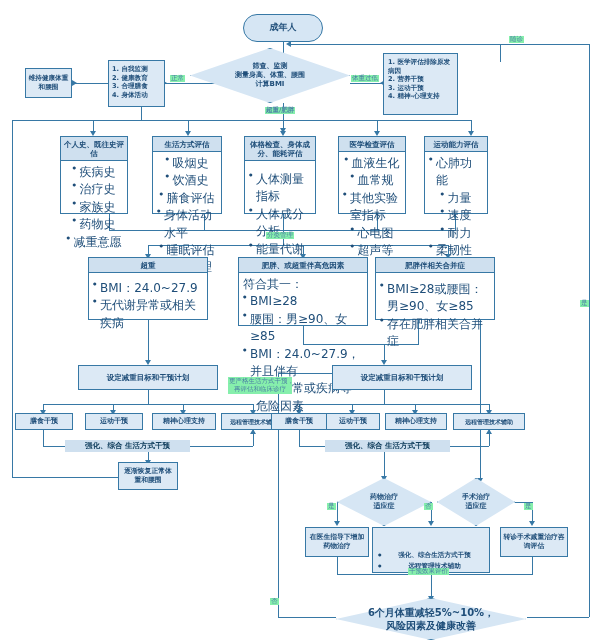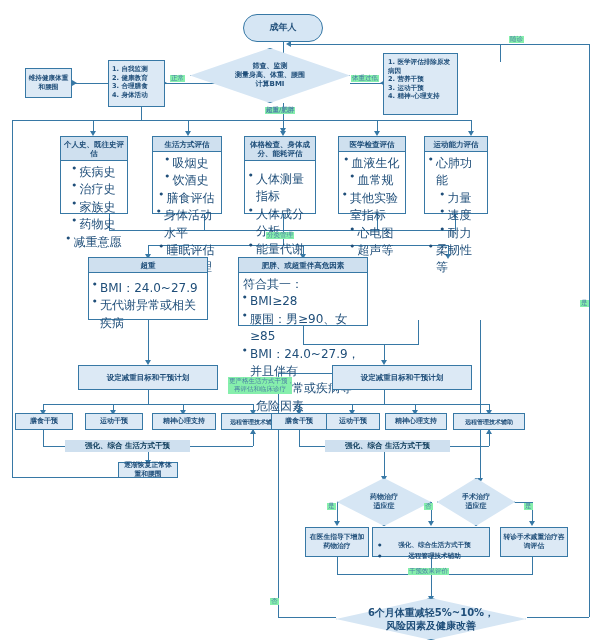--- a/index.html
+++ b/index.html
@@ -25,21 +25,21 @@
   .card-bd .plain{padding-left:0;}
   .card-bd .sub{padding-left:7px;}
   .card-bd.ctr{text-align:center;}
   .card-bd.ctr li{display:inline-block;text-align:left;}
 
   
   .box{position:absolute;box-sizing:border-box;border:1px solid #3778a5;background:#dce9f5;
        color:#1f4e79;font-size:7.5px;font-weight:bold;display:flex;align-items:center;
        justify-content:center;text-align:center;line-height:1.3;padding:1px 2px;}
   .box.sm{font-size:7px;}
-  .box.listbox{background:#dce9f5;display:block;padding:12px 5px;font-weight:bold;font-size:7px;}
+  .box.listbox{background:#dce9f5;display:block;padding:22px 5px;font-weight:bold;font-size:7px;}
   .box.listbox ul{margin:0;padding:0;list-style:none;}
   .box.listbox li{position:relative;padding-left:7px;line-height:1.6;}
   .box.listbox li:before{content:"\25CF";position:absolute;left:0;top:0;font-size:4px;line-height:2.3;}
 
   
   .dia{position:absolute;box-sizing:border-box;text-decoration:underline;}
   .dia .shape{position:absolute;inset:0;background:#d6e6f4;border:1px solid #3778a5;
               clip-path:polygon(50% 0,100% 50%,50% 100%,0 50%);}
   .dia .txt{position:absolute;inset:0;display:flex;flex-direction:column;justify-content:center;
             align-items:center;text-align:center;color:#1f4e79;font-weight:bold;line-height:1.3;}
@@ -304,39 +304,48 @@
       <div class="plain">符合其一：</div>
       <ul>
         <li>BMI≥28</li>
         <li>腰围：男≥90、女≥85</li>
         <li>BMI：24.0~27.9，并且伴有</li>
       </ul>
       <div class="sub" style="padding-left:13px;">代谢异常或疾病等危险因素</div>
     </div>
   </div>
 
+  <div class="card" style="left:375px;top:257px;width:120px;height:63px;">
+    <div class="card-hd">肥胖伴相关合并症</div>
+    <div class="card-bd ctr" style="padding-top:8px;">
+        <ul>
+      <li>BMI≥28或腰围：男≥90、女≥85</li>
+      <li>存在肥胖相关合并症</li>
+    </ul>
+      </div>
+  </div>
 
   <div class="box" style="left:78px;top:365px;width:140px;height:25px;">设定减重目标和干预计划</div>
   <div class="box" style="left:332px;top:365px;width:140px;height:25px;">设定减重目标和干预计划</div>
 
   <div class="box sm" style="left:15px;top:413px;width:58px;height:17px;">膳食干预</div>
   <div class="box sm" style="left:85px;top:413px;width:58px;height:17px;">运动干预</div>
   <div class="box sm" style="left:152px;top:413px;width:64px;height:17px;">精神心理支持</div>
   <div class="box sm" style="left:221px;top:413px;width:66px;height:17px;font-size:6px;">远程管理技术辅助</div>
 
   <div class="banner" style="left:65px;top:440px;width:125px;height:12px;">强化、综合 生活方式干预</div>
 
   <div class="box sm" style="left:271px;top:413px;width:56px;height:17px;">膳食干预</div>
   <div class="box sm" style="left:326px;top:413px;width:54px;height:17px;">运动干预</div>
   <div class="box sm" style="left:385px;top:413px;width:62px;height:17px;">精神心理支持</div>
   <div class="box sm" style="left:453px;top:413px;width:72px;height:17px;font-size:6px;">远程管理技术辅助</div>
 
   <div class="banner" style="left:325px;top:440px;width:125px;height:12px;">强化、综合 生活方式干预</div>
 
-  <div class="box" style="left:118px;top:462px;width:60px;height:16px;font-size:6.8px;">逐渐恢复正常体重和腰围</div>
+  <div class="box" style="left:118px;top:462px;width:60px;height:28px;font-size:6.8px;">逐渐恢复正常体重和腰围</div>
 
   <div class="dia" style="left:337px;top:478px;width:94px;height:48px;">
     <div class="shape"></div>
     <div class="txt" style="font-size:7px;">
       <span>药物治疗</span>
       <span>适应症</span>
     </div>
   </div>
 
   <div class="dia" style="left:437px;top:478px;width:78px;height:48px;">

